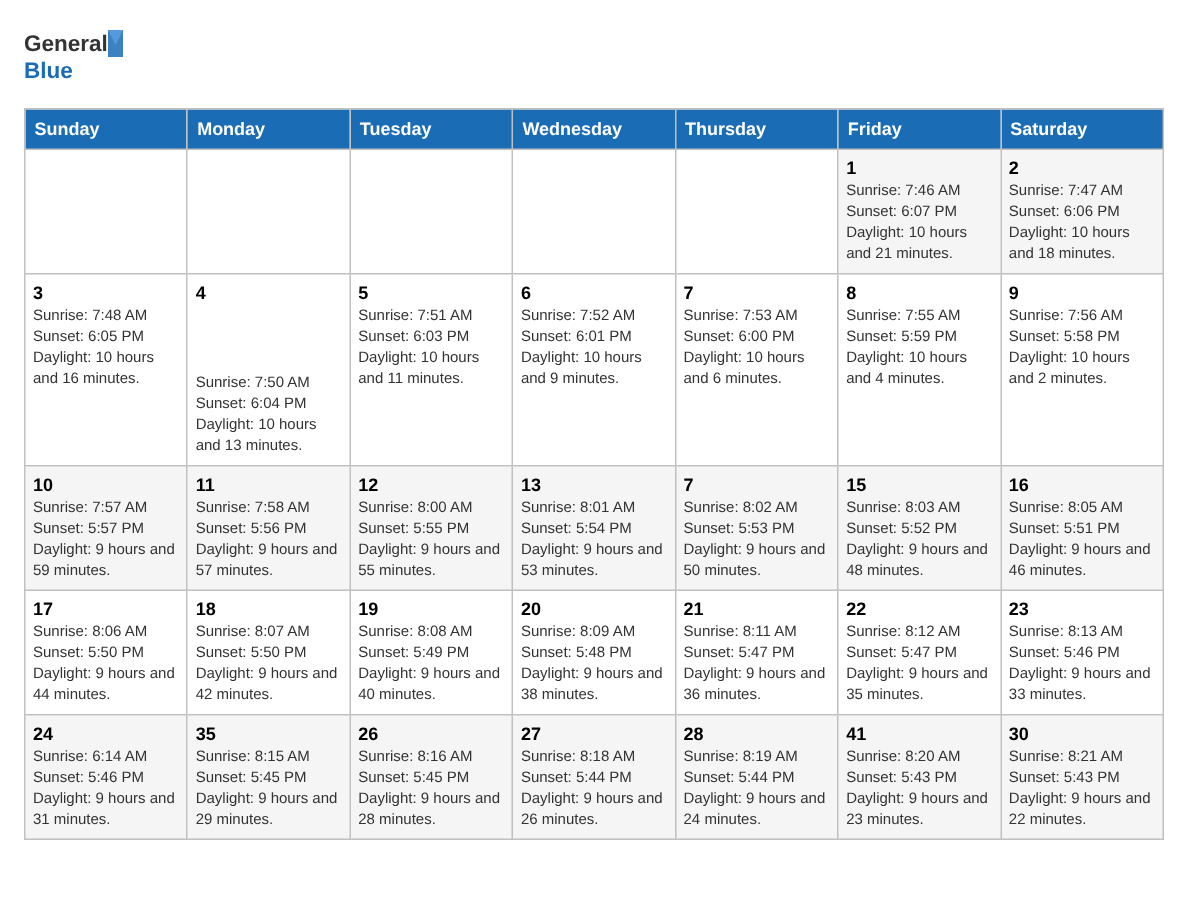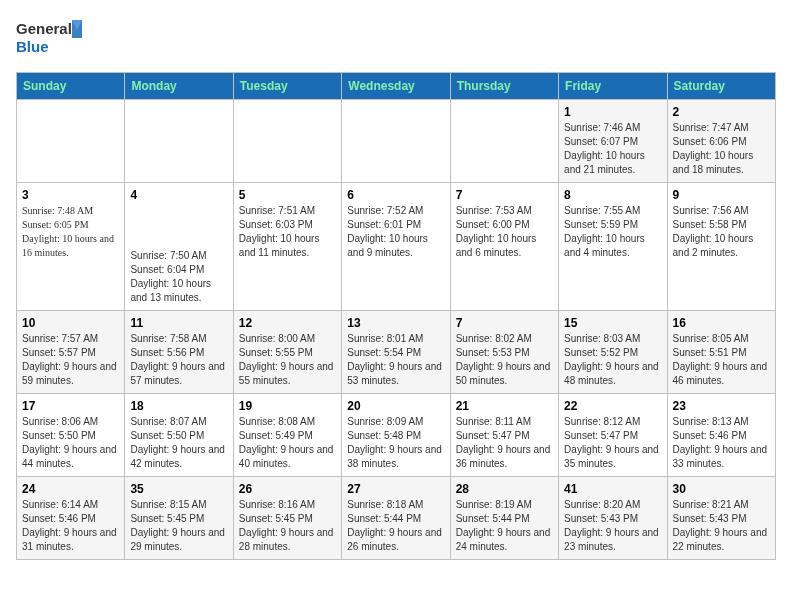--- a/index.html
+++ b/index.html
@@ -33,21 +33,21 @@
       font-size: 14px;
       color: #555;
     }
     table {
       width: 100%;
       border-collapse: collapse;
       font-size: 11px;
     }
     thead tr th {
       background-color: #1a6cb5;
-      color: #86efac;
+      color: #ffffff;
       text-align: left;
       padding: 6px 6px;
       font-size: 12px;
       font-weight: bold;
       border: 1px solid #c0c0c0;
     }
     tbody tr td {
       border: 1px solid #c0c0c0;
       vertical-align: top;
       padding: 5px 5px;
@@ -122,21 +122,21 @@
         <td>
           <span class="day-number">2</span>
           <div class="day-info" style="white-space: pre-line;">Sunrise: 7:47 AM
 Sunset: 6:06 PM
 Daylight: 10 hours and 18 minutes.</div>
         </td>
       </tr>
       <tr>
         <td>
           <span class="day-number">3</span>
-          <div class="day-info" style="white-space: pre-line; font-family: Liberation Serif, serif;">Sunrise: 7:48 AM
+          <div class="day-info" style="white-space: pre-line;">Sunrise: 7:48 AM
 Sunset: 6:05 PM
 Daylight: 10 hours and 16 minutes.</div>
         </td>
         <td>
           <span class="day-number">4</span>
           <div class="day-info" style="white-space: pre-line; margin-top: 47px;">Sunrise: 7:50 AM
 Sunset: 6:04 PM
 Daylight: 10 hours and 13 minutes.</div>
         </td>
         <td>

